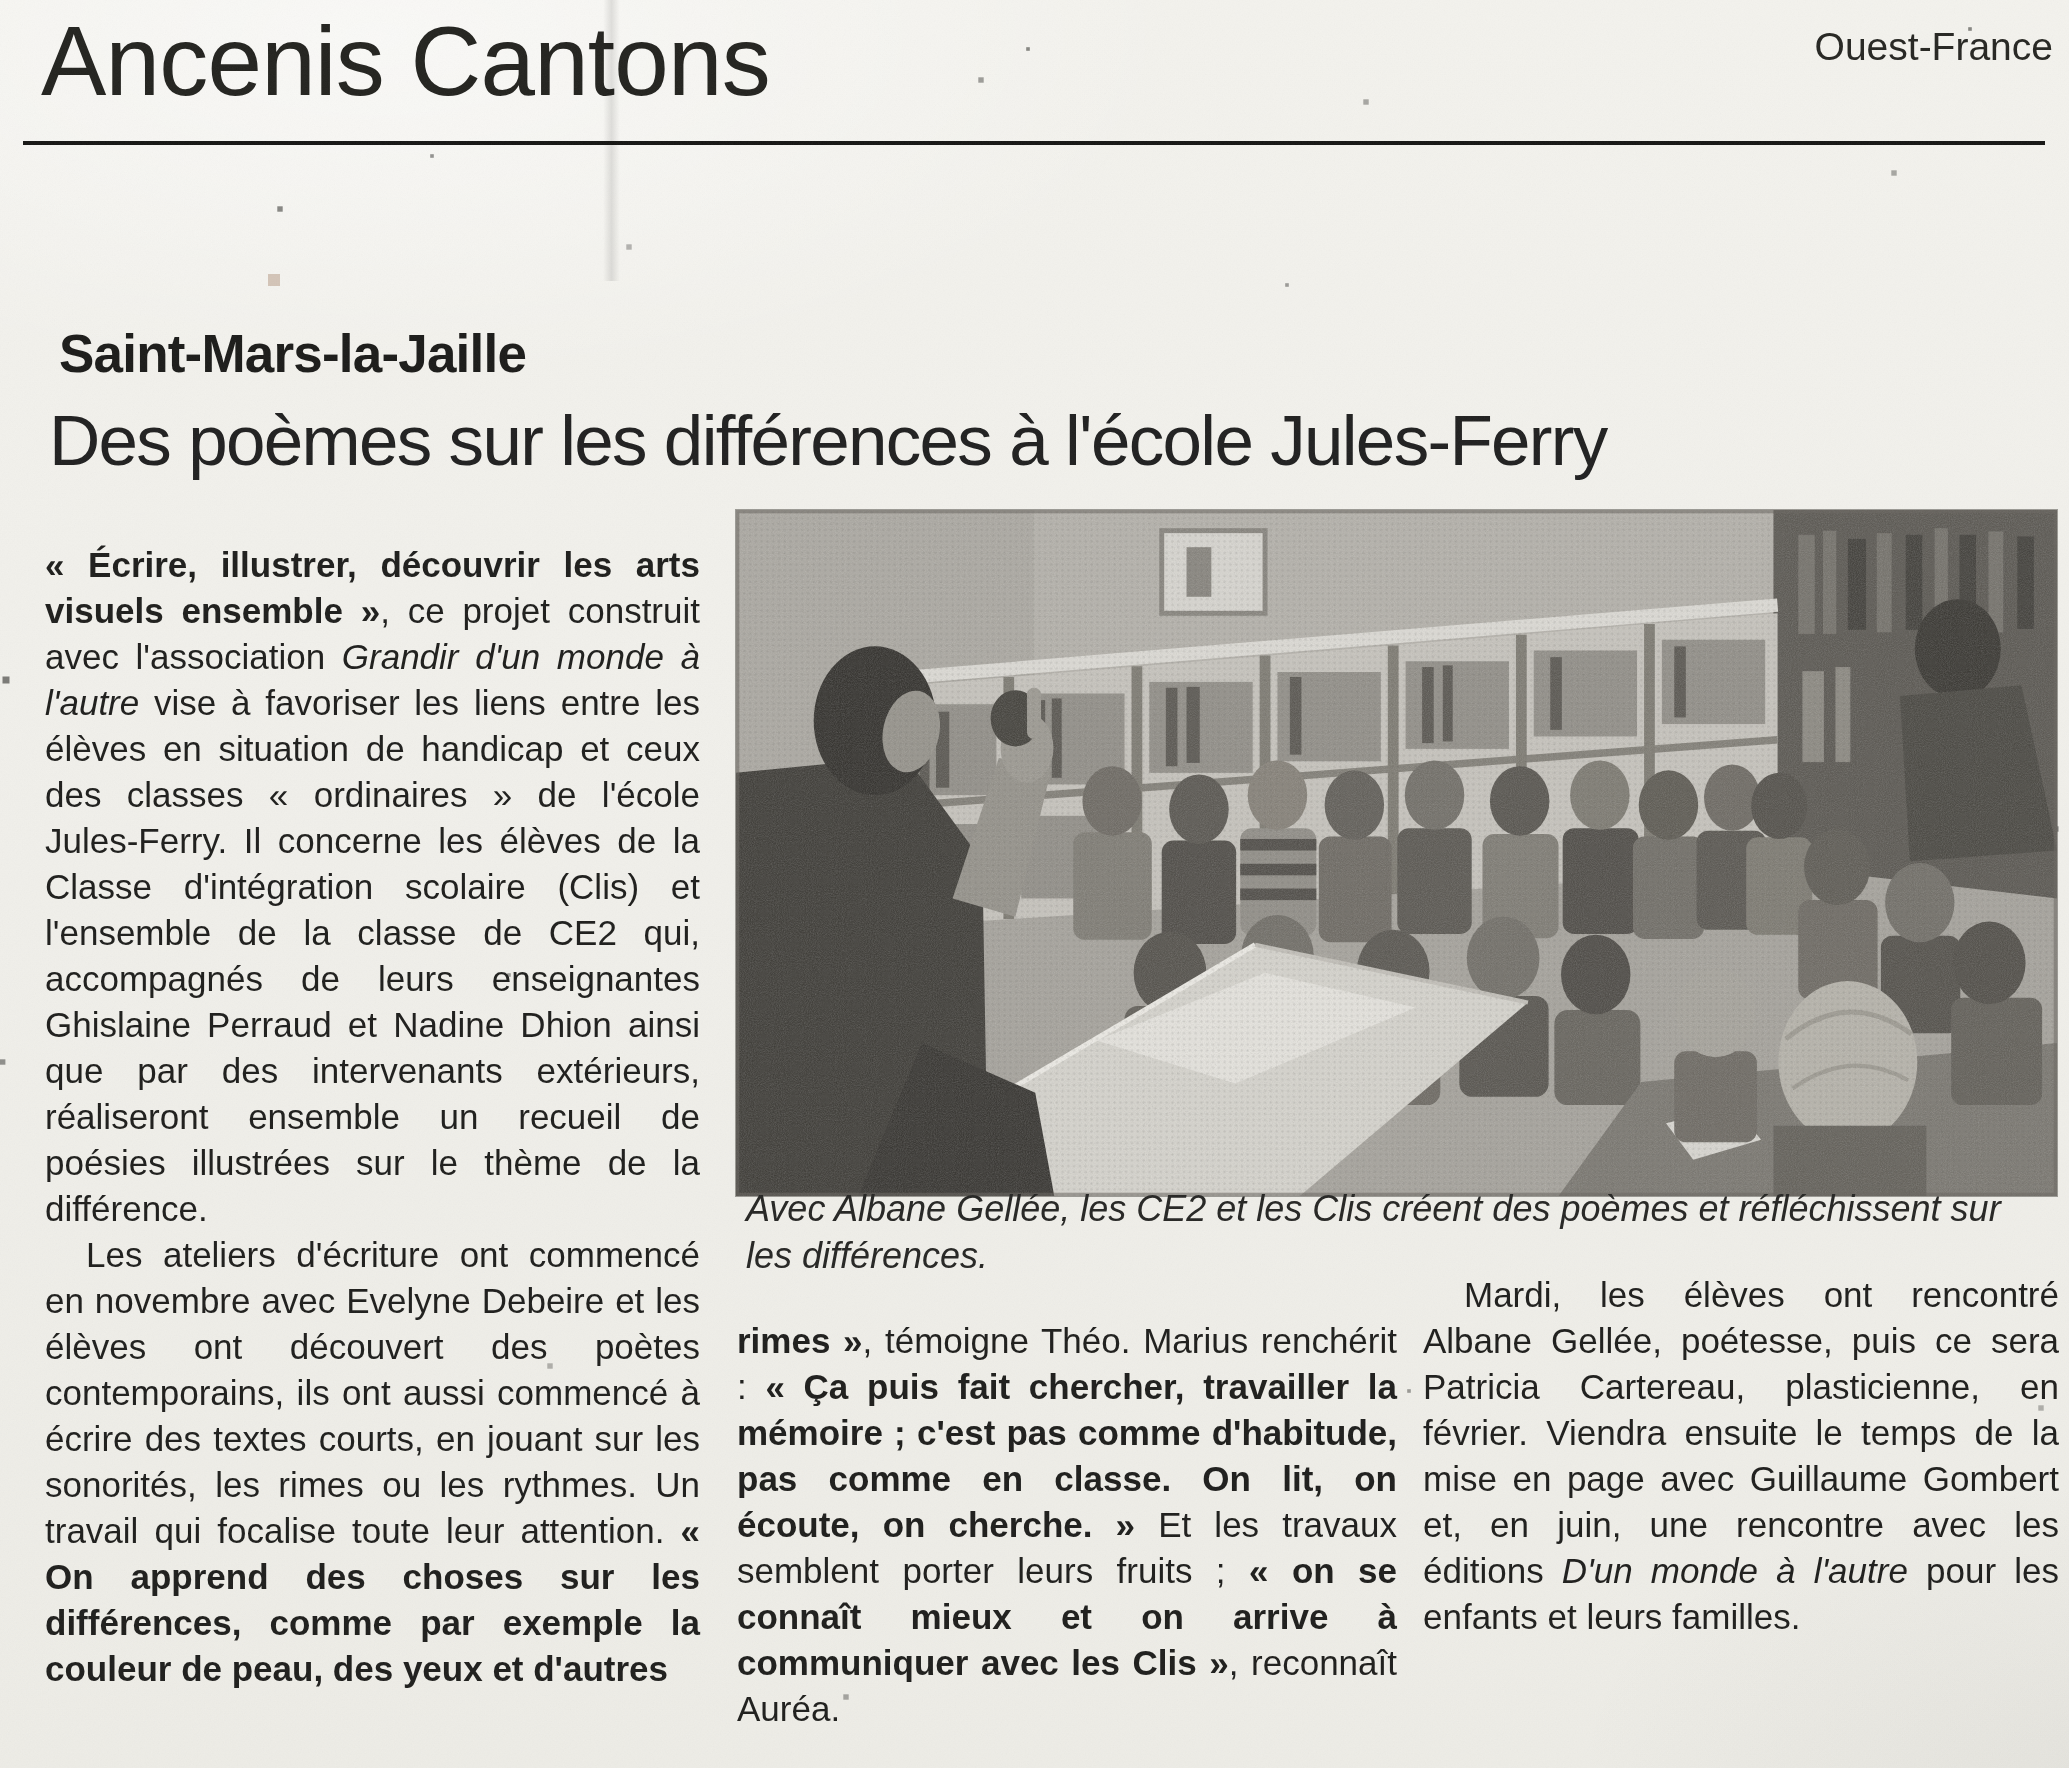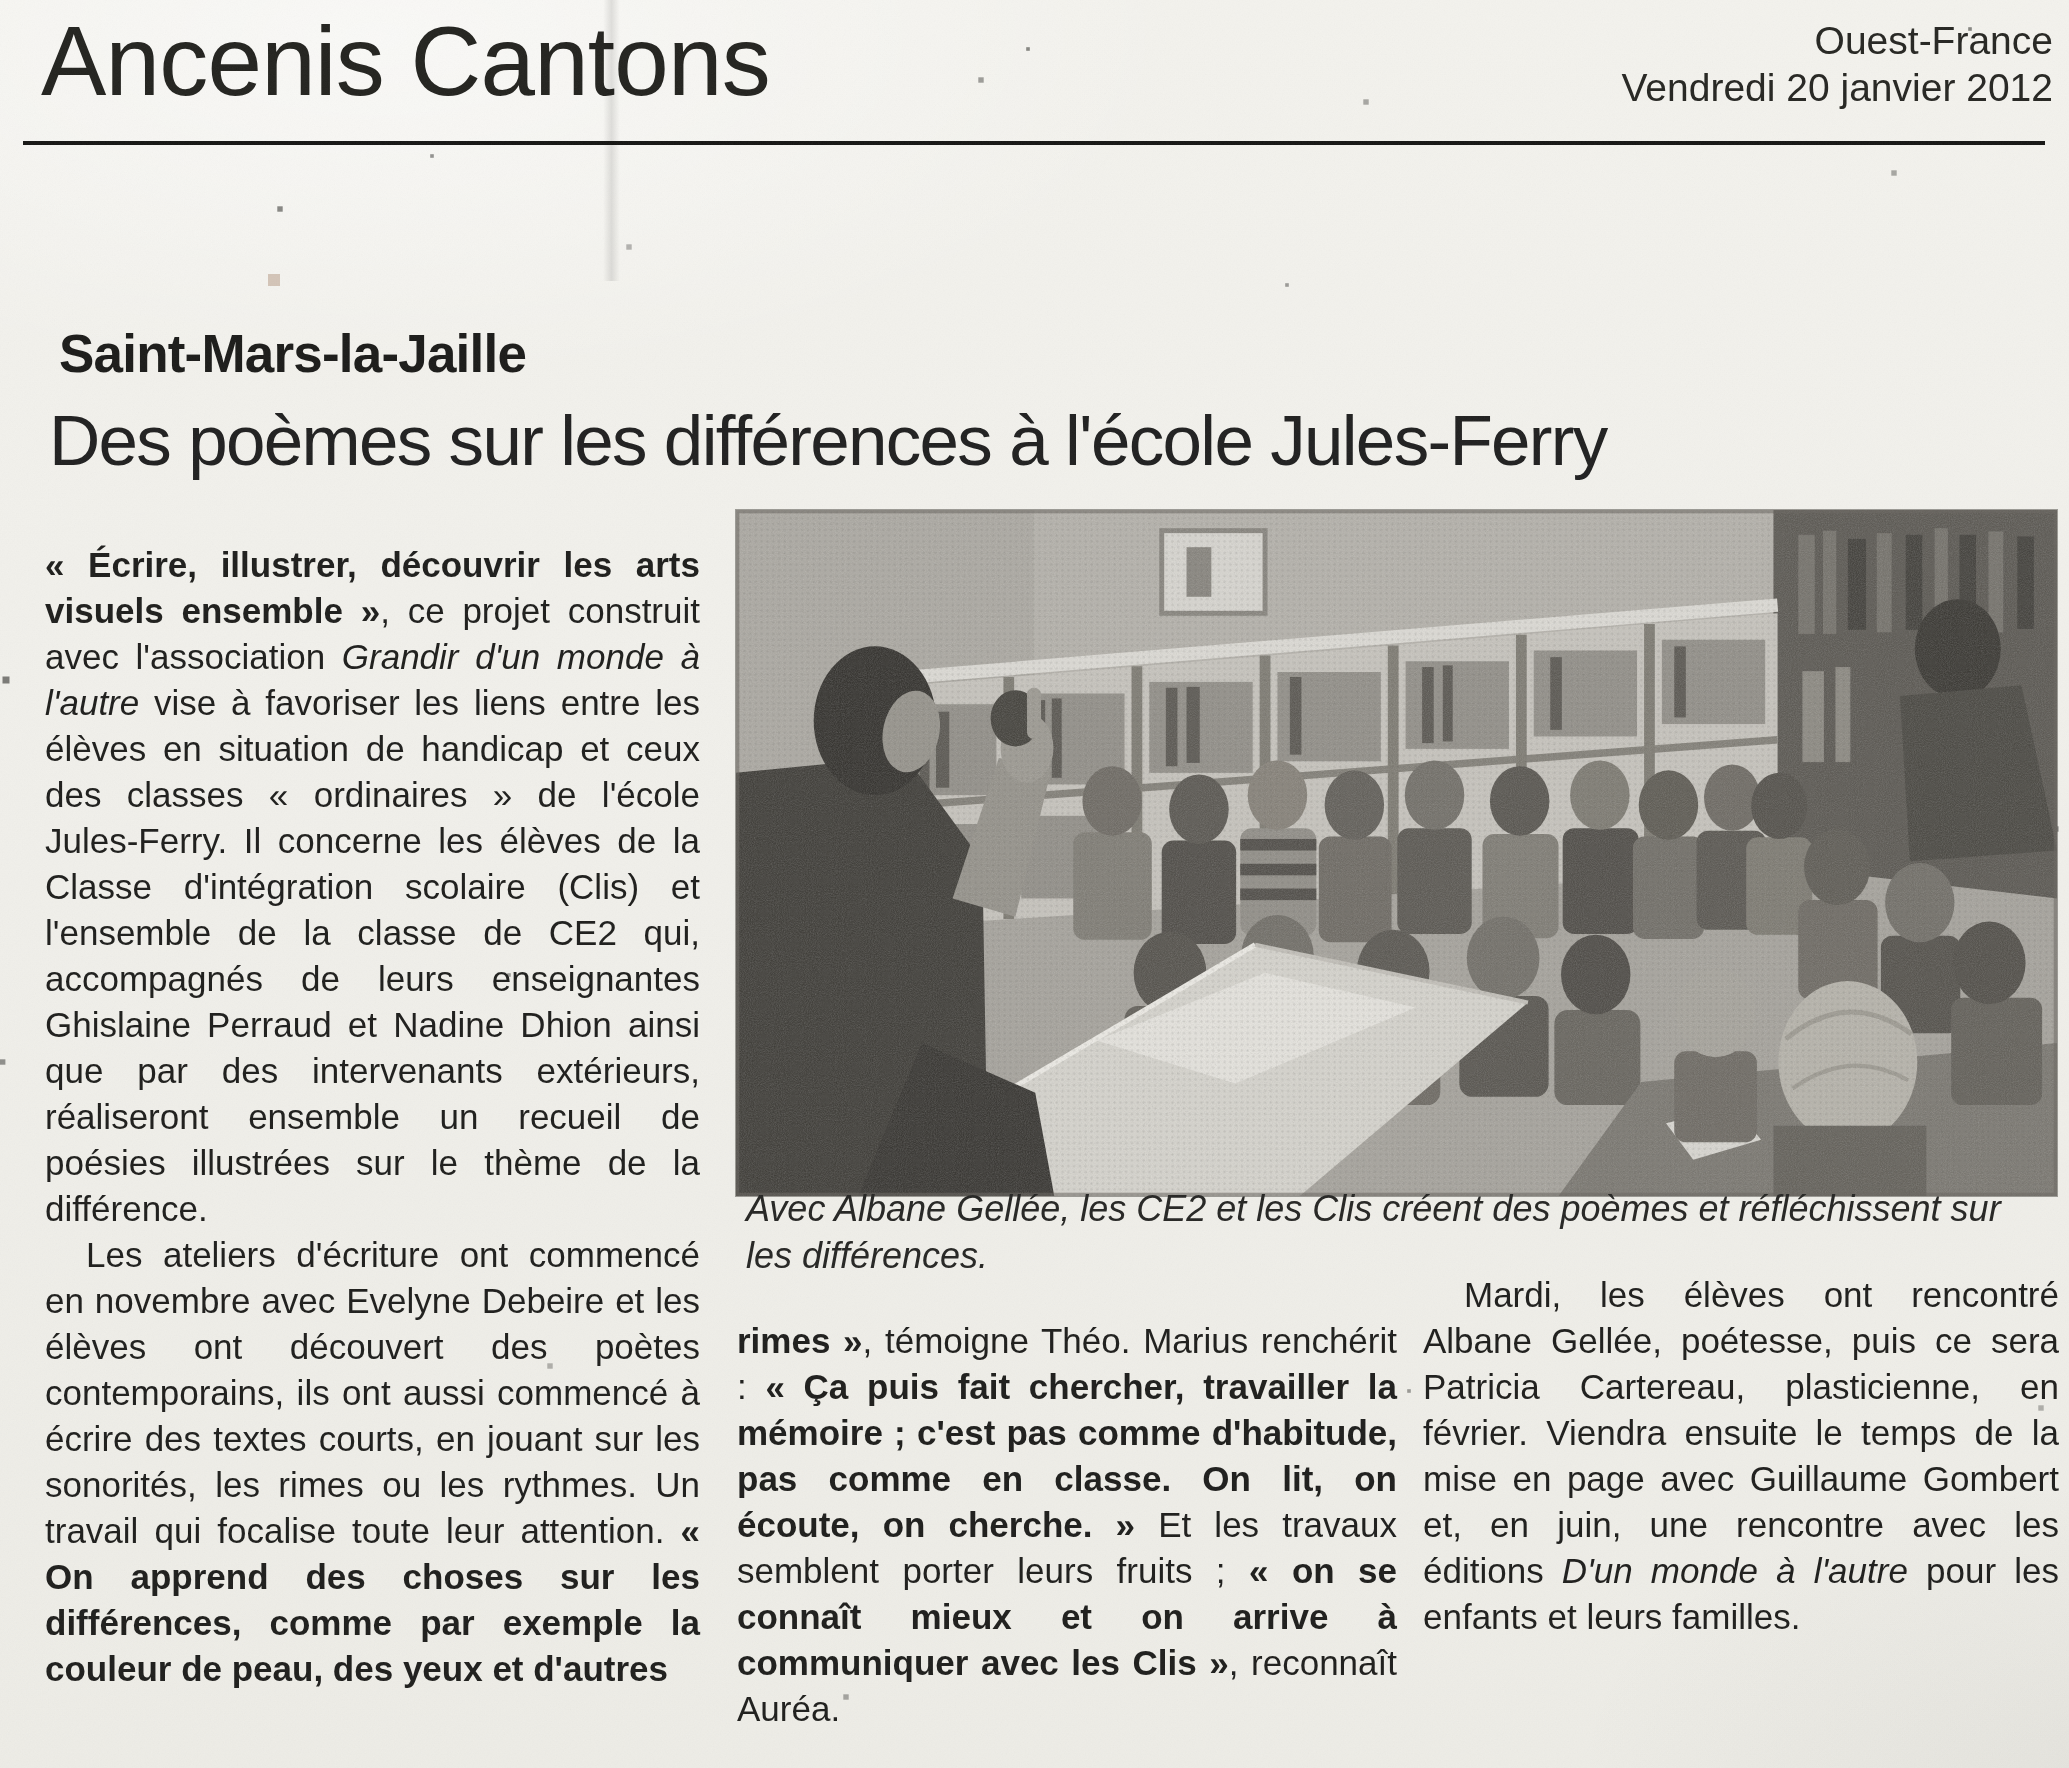--- a/index.html
+++ b/index.html
@@ -8,21 +8,21 @@
     background:
       radial-gradient(1157px 496px at 18% 2%, rgba(255,255,255,.55), transparent 70%),
       radial-gradient(744px 413px at 100% 100%, rgba(60,58,52,.05), transparent 70%),
       linear-gradient(180deg,#f3f2ed 0%,#f0efea 50%,#edece6 100%);
     font-family:"Liberation Sans", sans-serif;color:#1d1d1b;padding-left:19px;
   }
   .masthead{
     position:absolute;left:41px;top:5px;font-size:98px;font-weight:500;
     letter-spacing:-0.8px;color:#23231f;white-space:nowrap;
   }
-  .issue{position:absolute;right:36px;top:17px;text-align:right;font-size:39px;line-height:47px;color:#262622;}
+  .issue{position:absolute;right:36px;top:23px;text-align:left;font-size:39px;line-height:47px;color:#262622;}
   .rule{position:absolute;left:23px;top:141px;width:2022px;height:4.1px;background:#161614;}
   .crease{position:absolute;left:603px;top:0;width:16.5px;height:281px;
     background:linear-gradient(to right, transparent, rgba(0,0,0,.10), transparent);}
   .specks{position:absolute;left:0;top:0;width:1.7px;height:1.7px;pointer-events:none;background:transparent;
     box-shadow:
       279px 208px 0 1.7px rgba(25,25,22,.5),
       431px 155px 0 0.8px rgba(25,25,22,.45),
       980px 79px 0 1.7px rgba(25,25,22,.4),
       1027px 48px 0 0.8px rgba(25,25,22,.5),
       1365px 101px 0 1.7px rgba(25,25,22,.35),
@@ -61,21 +61,20 @@
 </style>
 </head>
 <body>
 
 <div class="page">
 
   <div class="masthead">Ancenis Cantons</div>
 
   <div class="issue">
     <div>Ouest-France</div>
-    <div>Vendredi 20 janvier 2012</div>
   </div>
 
   <div class="rule"></div>
   <div class="crease"></div>
   <div class="specks"></div>
 
   <h2 class="kicker">Saint-Mars-la-Jaille</h2>
   <h1 class="headline">Des poèmes sur les différences à l'école Jules-Ferry</h1>
 
   <div class="col col-left">

